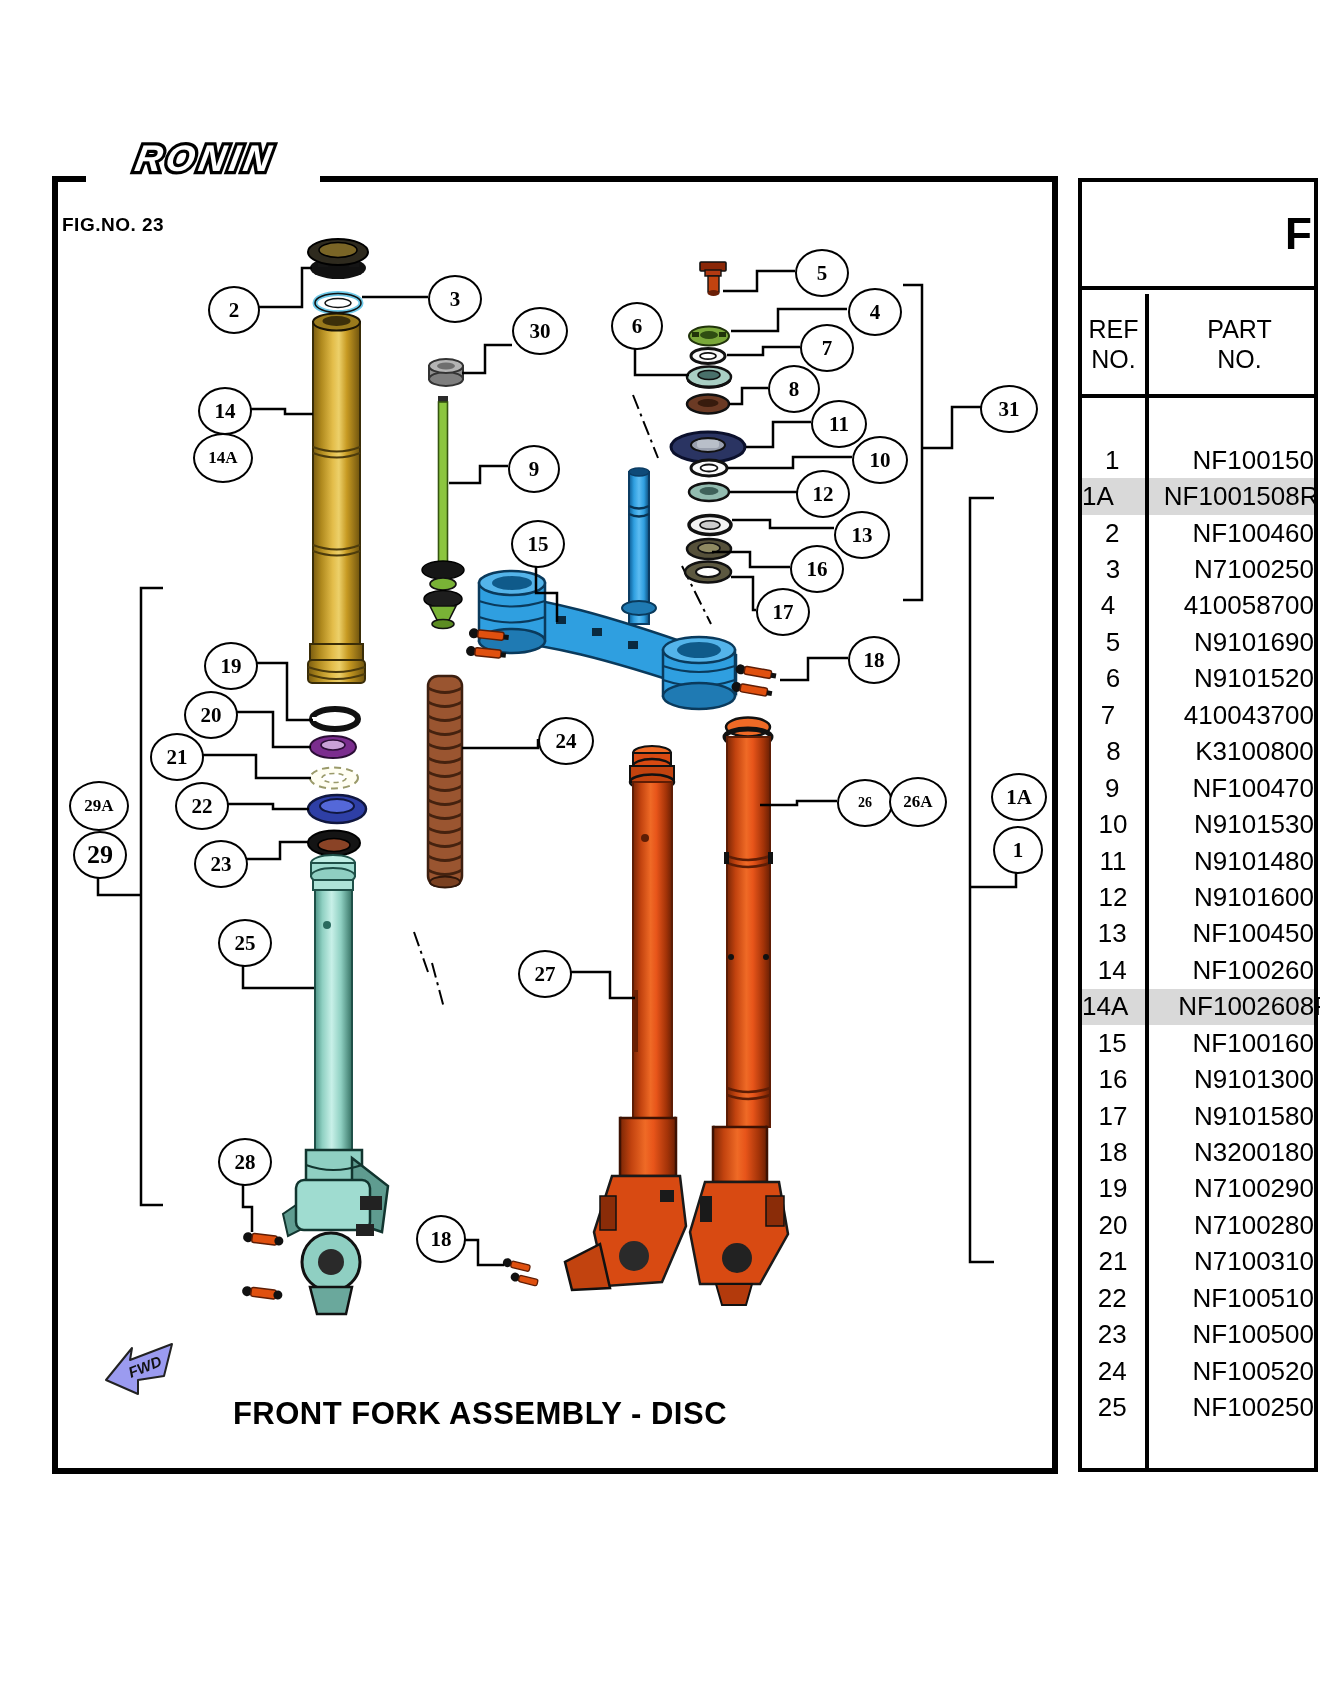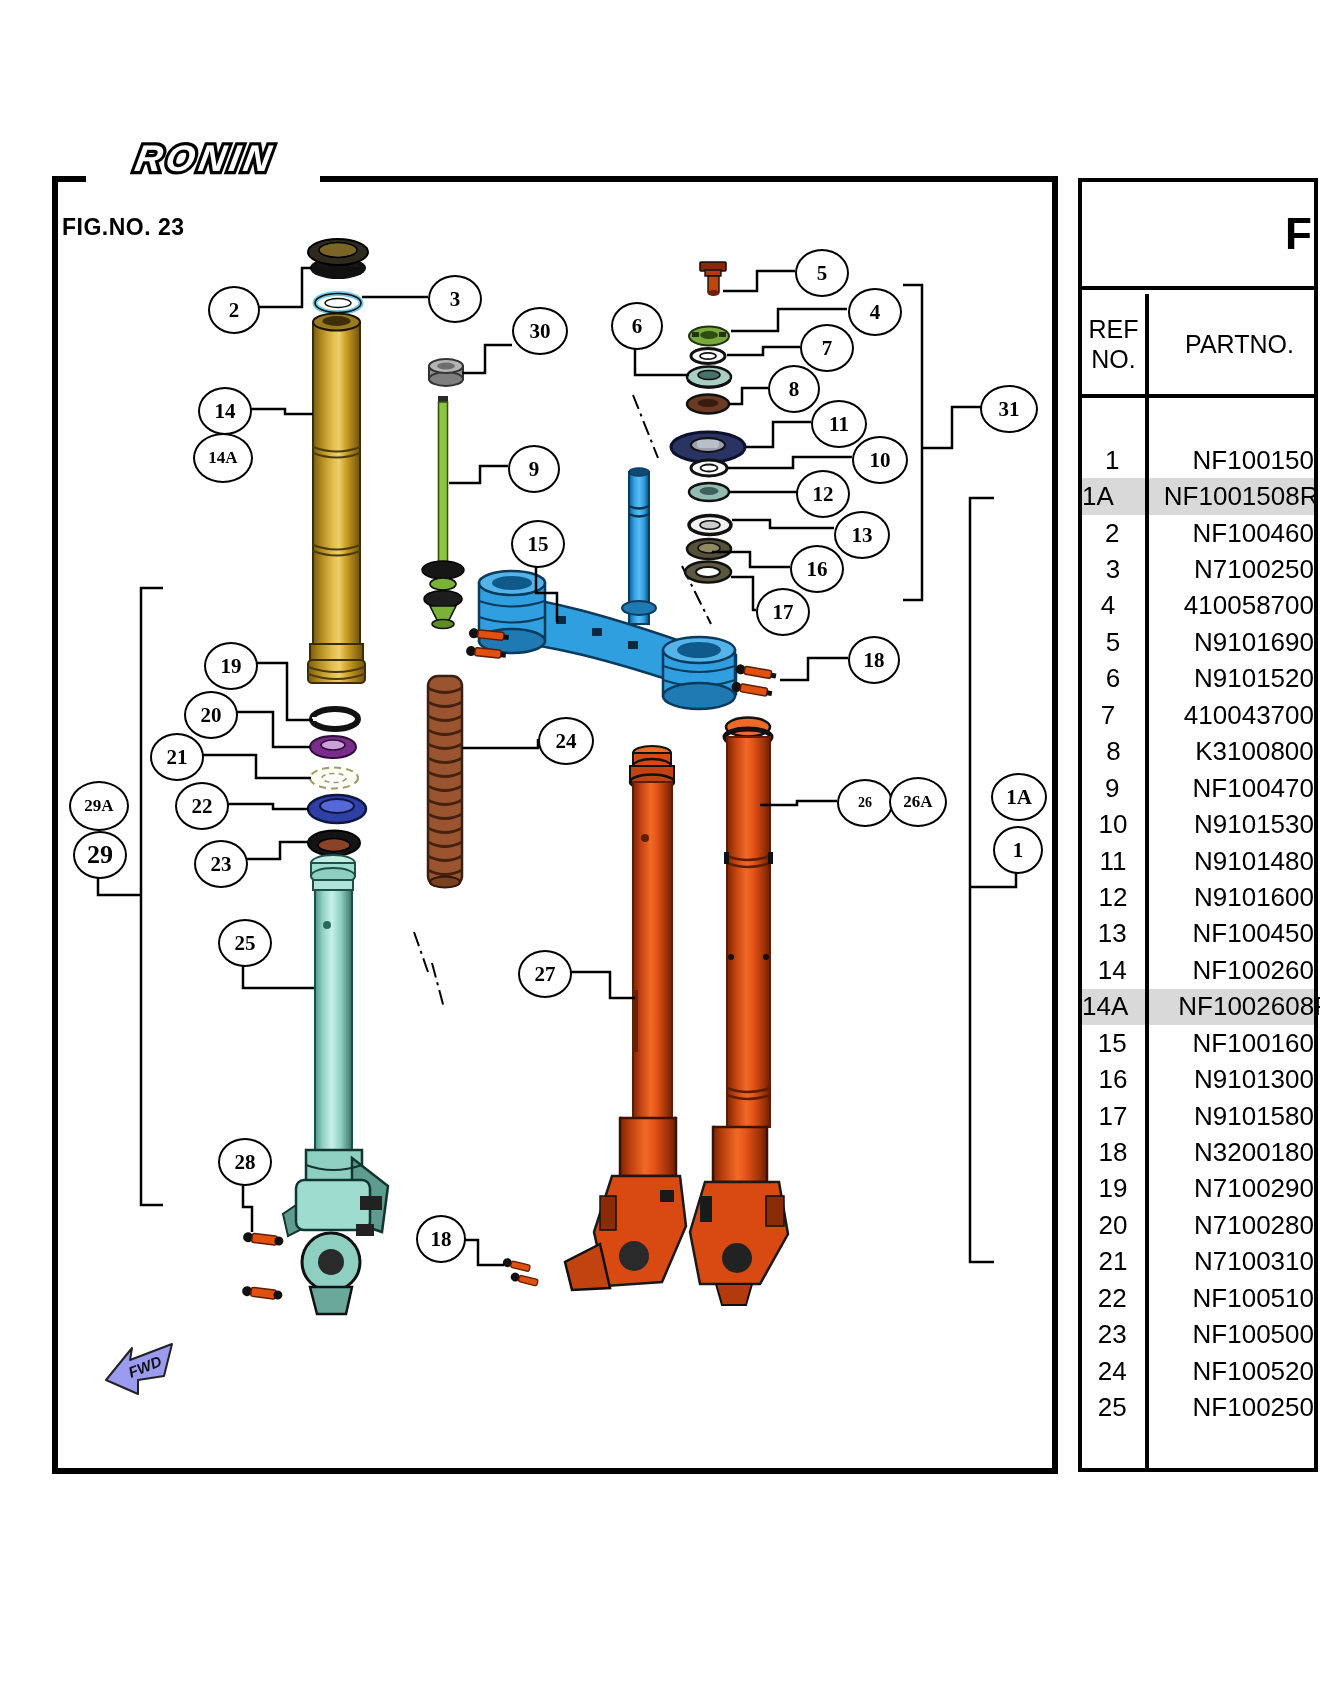--- a/index.html
+++ b/index.html
@@ -7,21 +7,21 @@
           font-family:"Liberation Sans",sans-serif; color:#000; }
 
   
   .dbox { position:absolute; left:52px; top:176px; width:1006px; height:1298px;
           border:6px solid #000; box-sizing:border-box; background:#fff; z-index:1; }
 
   
   .logo { position:absolute; left:86px; top:134px; width:234px; height:50px; background:#fff;
           z-index:3; display:flex; align-items:center; justify-content:center; }
 
-  .figno { position:absolute; left:62px; top:214px; font-weight:bold; font-size:23px;
+  .figno { position:absolute; left:62px; top:214px; font-weight:bold; font-size:19px;
            letter-spacing:0.5px; z-index:3; }
 
   .caption { position:absolute; left:150px; top:1396px; width:660px; text-align:center;
              font-weight:bold; font-size:31px; letter-spacing:0.5px; z-index:3; }
 
   .art { position:absolute; left:0; top:0; z-index:2; pointer-events:none; }
 
   .fwd { position:absolute; left:100px; top:1336px; z-index:2; }
 
   
@@ -33,21 +33,21 @@
   
   .ptable { position:absolute; left:1078px; top:178px; width:240px; height:1294px;
             border:4px solid #000; box-sizing:border-box; background:#fff; z-index:2; }
   .pt-title { position:absolute; top:0; left:0; right:0; height:108px; border-bottom:4px solid #000;
               display:flex; align-items:center; justify-content:flex-end; padding-right:2px;
               font-weight:bold; font-size:44px; box-sizing:border-box; }
   .pt-header { position:absolute; top:112px; left:0; right:0; height:104px; border-bottom:4px solid #000;
                display:flex; font-weight:normal; font-size:25px; box-sizing:border-box; }
   .pt-h-ref { width:63px; display:flex; flex-direction:column; justify-content:center;
               align-items:center; line-height:1.2; }
-  .pt-h-part { flex:1; margin-left:20px; display:flex; justify-content:center;
+  .pt-h-part { flex:1; margin-left:20px; display:flex; flex-direction:column; justify-content:center;
                align-items:center; line-height:1.2; }
   .pt-divider { position:absolute; top:112px; bottom:0; left:63px; width:4px; background:#000; z-index:2; }
   #pt-body { position:absolute; top:220px; left:0; right:0; padding-top:40px; }
   .pt-row { display:flex; height:36.45px; align-items:center; font-size:26px; }
   .pt-row.hl { background:var(--hl-color,#d9d9d9); }
   .pt-ref { width:63px; text-align:center; }
   .pt-part { flex:1; margin-left:4px; text-align:center;padding-left:46px; }
 </style>
 </head>
 <body>
@@ -448,20 +448,21 @@
       <div class="callout" style="left: 218px; top: 919px; width: 50px; height: 44px; font-size: 21px;">25</div>
       <div class="callout" style="left: 218px; top: 1138px; width: 50px; height: 44px; font-size: 21px;">28</div>
       <div class="callout" style="left: 416px; top: 1215px; width: 46px; height: 44px; font-size: 21px;">18</div>
     </div>
 
   <svg class="fwd" width="85" height="75">
     <polygon points="6,44 32,12 30,24 72,8 64,40 38,44 38,58" fill="#9b9bf0" stroke="#222" stroke-width="2" stroke-linejoin="round" style="fill: rgb(155, 155, 240);"></polygon>
     <text x="28" y="38" transform="rotate(-22 40 32)" font-family="Liberation Sans, sans-serif" font-size="15" font-style="italic" font-weight="bold" fill="#111">FWD</text>
   </svg>
 
+  <div class="caption">FRONT FORK ASSEMBLY - DISC</div>
 
   <div class="ptable">
     <div class="pt-title">
       <span>F</span>
     </div>
     <div class="pt-header">
       <div class="pt-h-ref">
         <span>REF</span>
         <span>NO.</span>
       </div>

